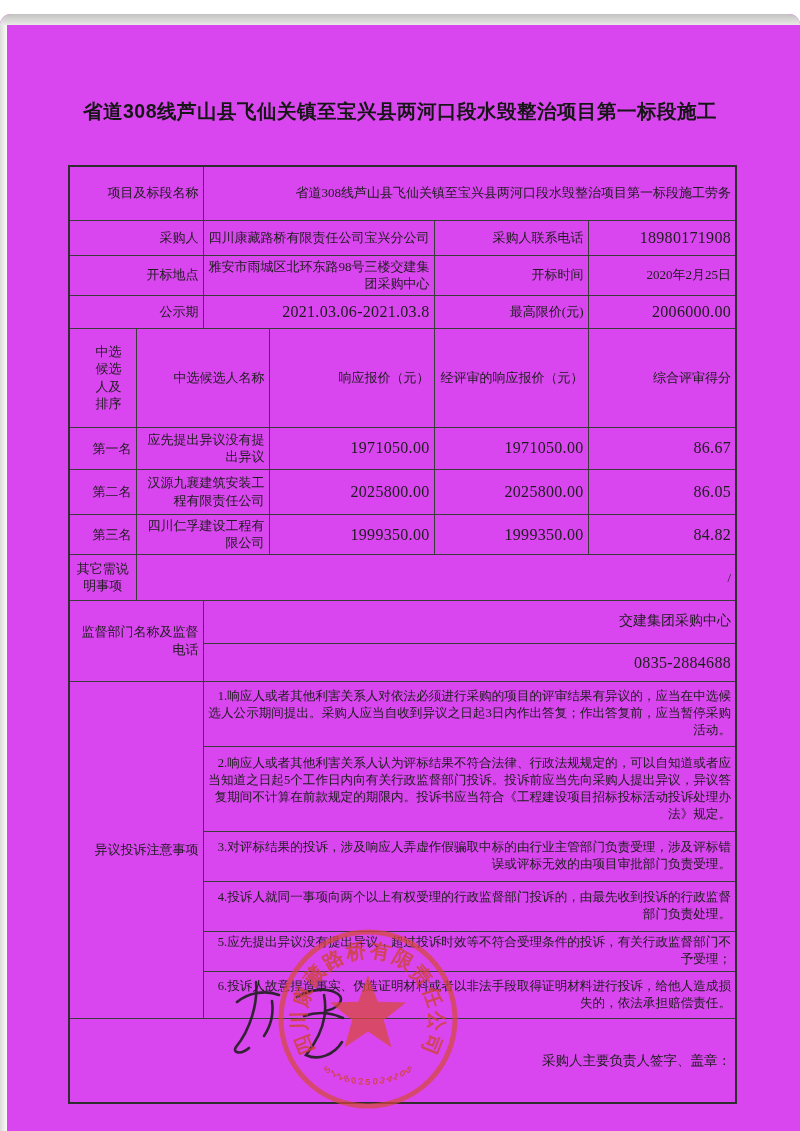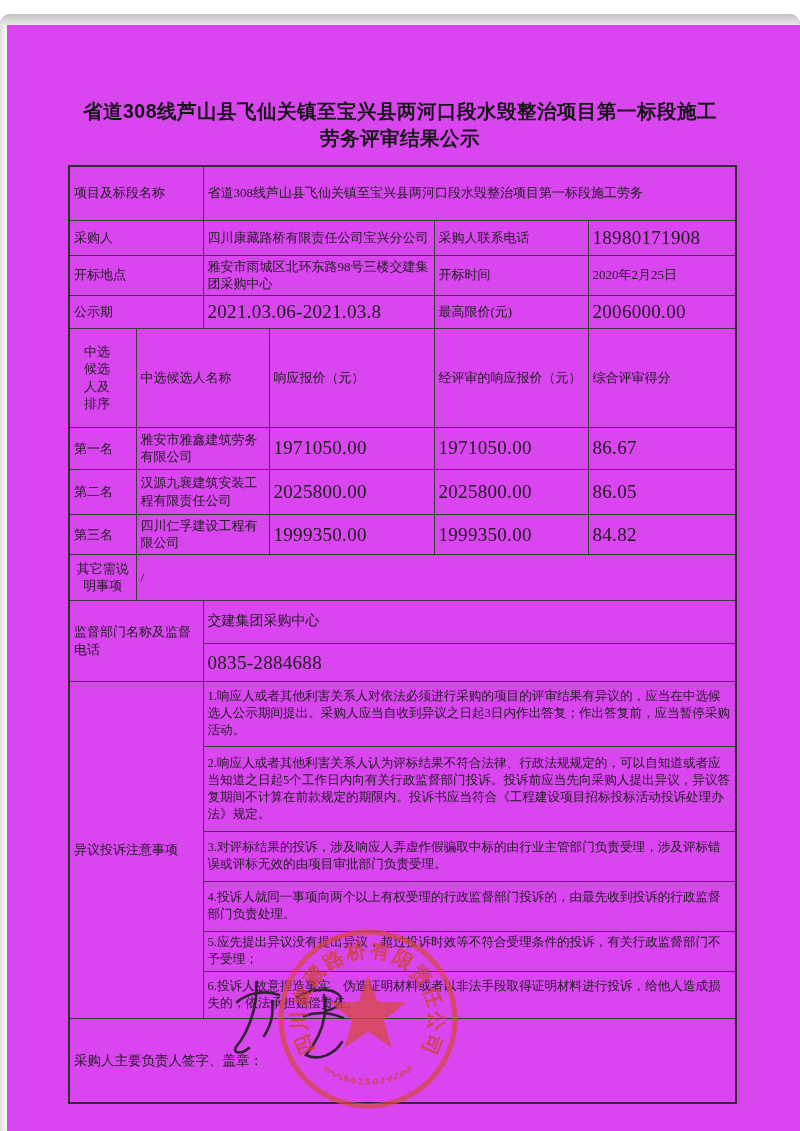--- a/index.html
+++ b/index.html
@@ -20,27 +20,27 @@
     text-align:center; font-family:"Liberation Sans","DejaVu Sans",sans-serif;
     font-weight:700; font-size:19.5px; line-height:1.38; color:#161616;
     letter-spacing:0.5px;
   }
   table.main {
     position:absolute; left:68px; top:151px; width:667px;
     border-collapse:collapse; table-layout:fixed;
     font-size:13px; color:#1d1d1d;
   }
   table.main td {
-    border:1px solid #3b3b3b; text-align:left; vertical-align:middle;
+    border:1px solid #3b3b3b; text-align:right; vertical-align:middle;
     padding:2px 4px; line-height:1.35; overflow:hidden;
   }
   table.main { border:2px solid #2e2e2e; }
   td.lbl { font-size:13px; }
   td.val-left { text-align:left; padding-left:9px; }
-  td.num { font-size:19px; letter-spacing:0.3px;font-family:Liberation Serif, serif; }
+  td.num { font-size:16px; letter-spacing:0.3px;font-family:Liberation Serif, serif; }
   td.notice-item {
     text-align:left; padding:4px 8px; font-size:12.6px; line-height:1.5;
     text-align:justify;
   }
   td.sig-cell { text-align:left; padding-left:9px; font-size:13.5px; vertical-align:middle; }
   .seal-svg { position:absolute; left:268px; top:895px; width:200px; height:225px;
     pointer-events:none; }
   .seal-svg text { font-family:"Liberation Sans","DejaVu Sans",sans-serif; }
   .signature-svg { position:absolute; left:225px; top:956px; width:150px; height:96px;
     pointer-events:none; }
@@ -48,21 +48,20 @@
 </head>
 <body>
 
 <div class="page">
 
   <div class="scan-top-edge"></div>
   <div class="scan-left-edge"></div>
 
   <div class="doc-title">
     <div>省道308线芦山县飞仙关镇至宝兴县两河口段水毁整治项目第一标段施工</div>
-    <div>劳务评审结果公示</div>
   </div>
 
   <table class="main">
     <colgroup>
       <col style="width:67px">
         <col style="width:67px">
         <col style="width:66px">
       <col style="width:165px">
         <col style="width:154px">
         <col style="width:148px">
@@ -98,21 +97,21 @@
     <tr style="height:58px">
       <td class="lbl" style="padding:14px">中选候选人及排序</td>
       <td colspan="2" class="lbl">中选候选人名称</td>
       <td class="lbl">响应报价（元）</td>
       <td class="lbl">经评审的响应报价（元）</td>
       <td class="lbl">综合评审得分</td>
     </tr>
 
     <tr style="height:42px">
       <td>第一名</td>
-      <td colspan="2">雅安市雅鑫建筑劳务有限公司</td>
+      <td colspan="2">应先提出异议没有提出异议</td>
       <td class="num">1971050.00</td>
       <td class="num">1971050.00</td>
       <td class="num">86.67</td>
     </tr>
     <tr style="height:45px">
       <td>第二名</td>
       <td colspan="2">汉源九襄建筑安装工程有限责任公司</td>
       <td class="num">2025800.00</td>
       <td class="num">2025800.00</td>
       <td class="num">86.05</td>

